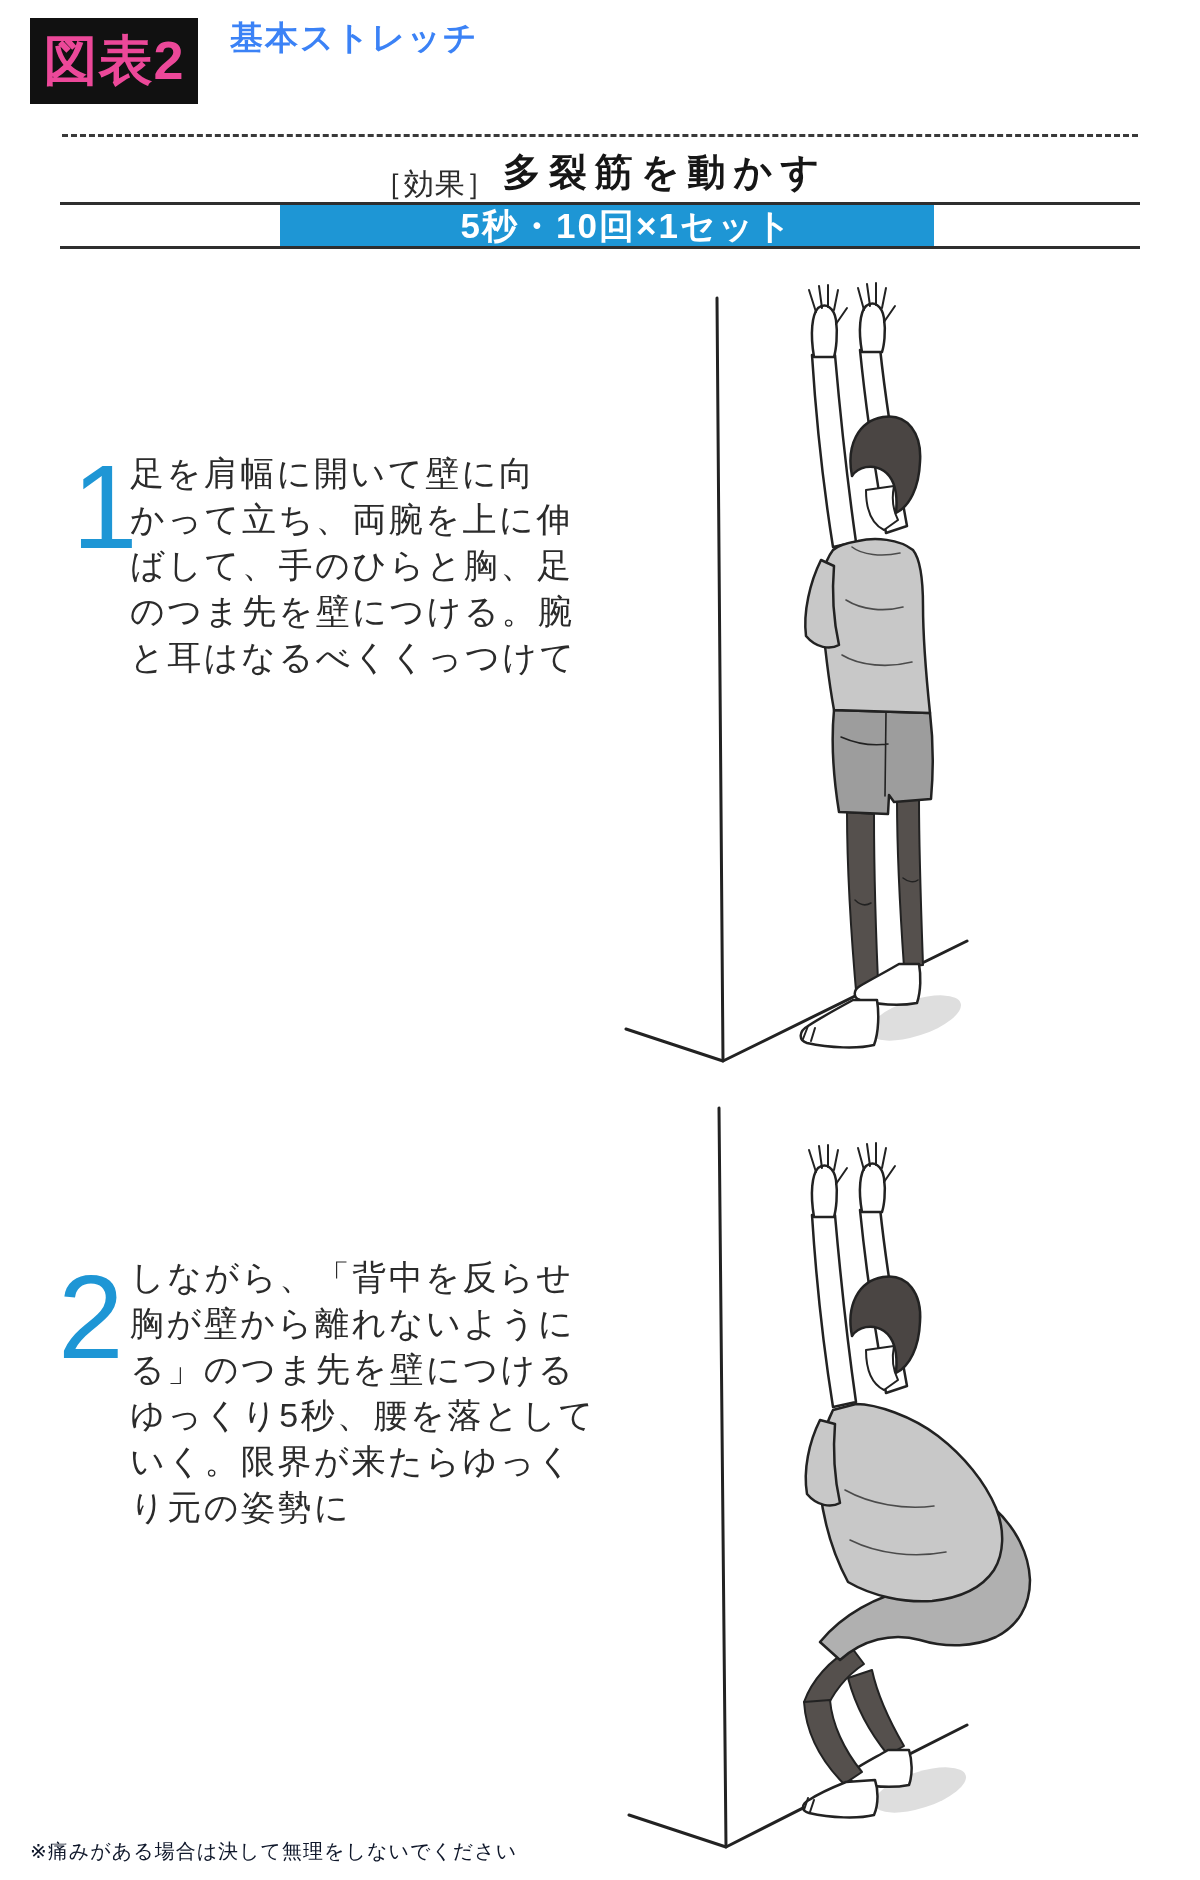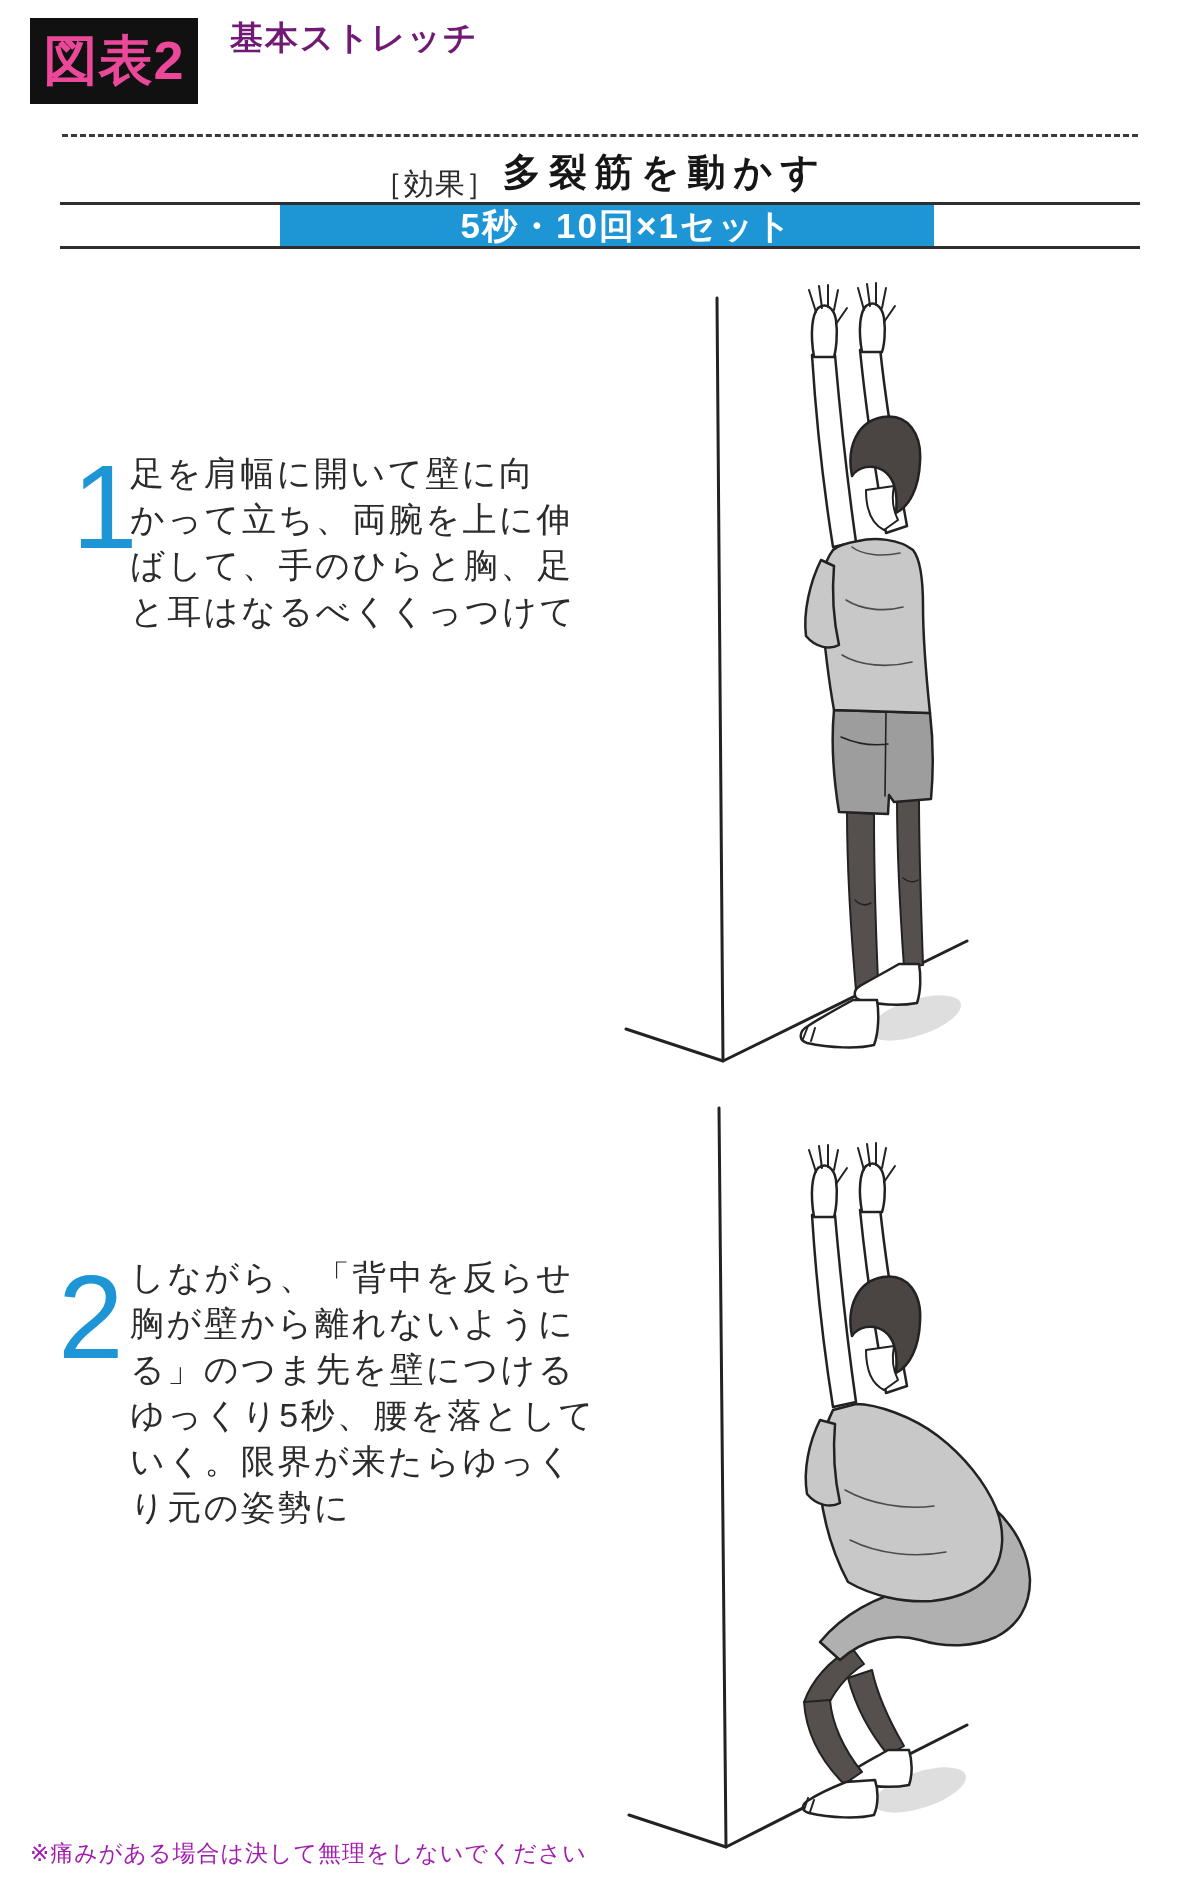--- a/index.html
+++ b/index.html
@@ -7,21 +7,21 @@
     position:relative;width:1200px;height:1880px;background:#ffffff;
     font-family:"Liberation Sans","DejaVu Sans",sans-serif;color:#1f1f1f;overflow:hidden;
   }
   
   .fig-tag{
     position:absolute;left:30px;top:18px;width:168px;height:86px;
     background:#111;color:#ec4899;display:flex;align-items:center;justify-content:center;
     font-size:54px;font-weight:700;letter-spacing:1px;
   }
   .subtitle{
-    position:absolute;left:230px;top:16px;font-size:33px;font-weight:700;color:#701a75;letter-spacing:2px;
+    position:absolute;left:230px;top:16px;font-size:33px;font-weight:700;color:#3b82f6;letter-spacing:2px;
   }
   .title{
     position:absolute;left:228px;top:54px;margin:0;font-size:52px;font-weight:800;color:#0d0d0d;letter-spacing:1px;
   }
   .dashed-rule{
     position:absolute;left:62px;top:134px;width:1076px;height:0;
     border-top:3px dashed #3a3a3a;
   }
   .effect-row{
     position:absolute;left:60px;top:146px;width:1080px;height:52px;
@@ -50,21 +50,21 @@
   .step-text.t1{top:450px;}
   .step-text.t2{top:1254px;}
   .step-text .line{display:block;white-space:nowrap;}
   
   .illus{position:absolute;}
   .illus1{left:600px;top:250px;}
   .illus2{left:600px;top:1095px;}
   
   .footnote{
     position:absolute;left:30px;top:1838px;margin:0;
-    font-size:23px;letter-spacing:1px;color:#a21caf;
+    font-size:20px;letter-spacing:1px;color:#0f172a;
   }
 </style>
 </head>
 <body>
 
 <div class="page">
 
   <div class="fig-tag">
     <span>図表2</span>
   </div>
@@ -81,20 +81,21 @@
   <div class="banner" style="background:#1e96d5">
     <span>5秒・10回×1セット</span>
   </div>
   <div class="rule rule-bottom"></div>
 
   <div class="step-number n1" style="color:#1e96d5">1</div>
   <div class="step-text t1">
     <span class="line">足を肩幅に開いて壁に向</span>
     <span class="line">かって立ち、両腕を上に伸</span>
     <span class="line">ばして、手のひらと胸、足</span>
+    <span class="line">のつま先を壁につける。腕</span>
     <span class="line">と耳はなるべくくっつけて</span>
   </div>
 
   <svg class="illus illus1" width="540" height="830" viewBox="600 250 540 830">
     <g stroke="#222" stroke-width="2.5" stroke-linejoin="round" stroke-linecap="round" fill="none">
       <path d="M717,298 L723,1061" stroke-width="3"></path>
       <path d="M723,1061 L626,1029 M723,1061 L967,941" stroke-width="3"></path>
       <ellipse cx="915" cy="1018" rx="48" ry="18" fill="#dedede" stroke="none" transform="rotate(-18 915 1018)"></ellipse>
 
       <path d="M860,350 C866,410 874,465 886,533 L907,526 C895,460 886,405 880,348 Z" fill="#fff"></path>

